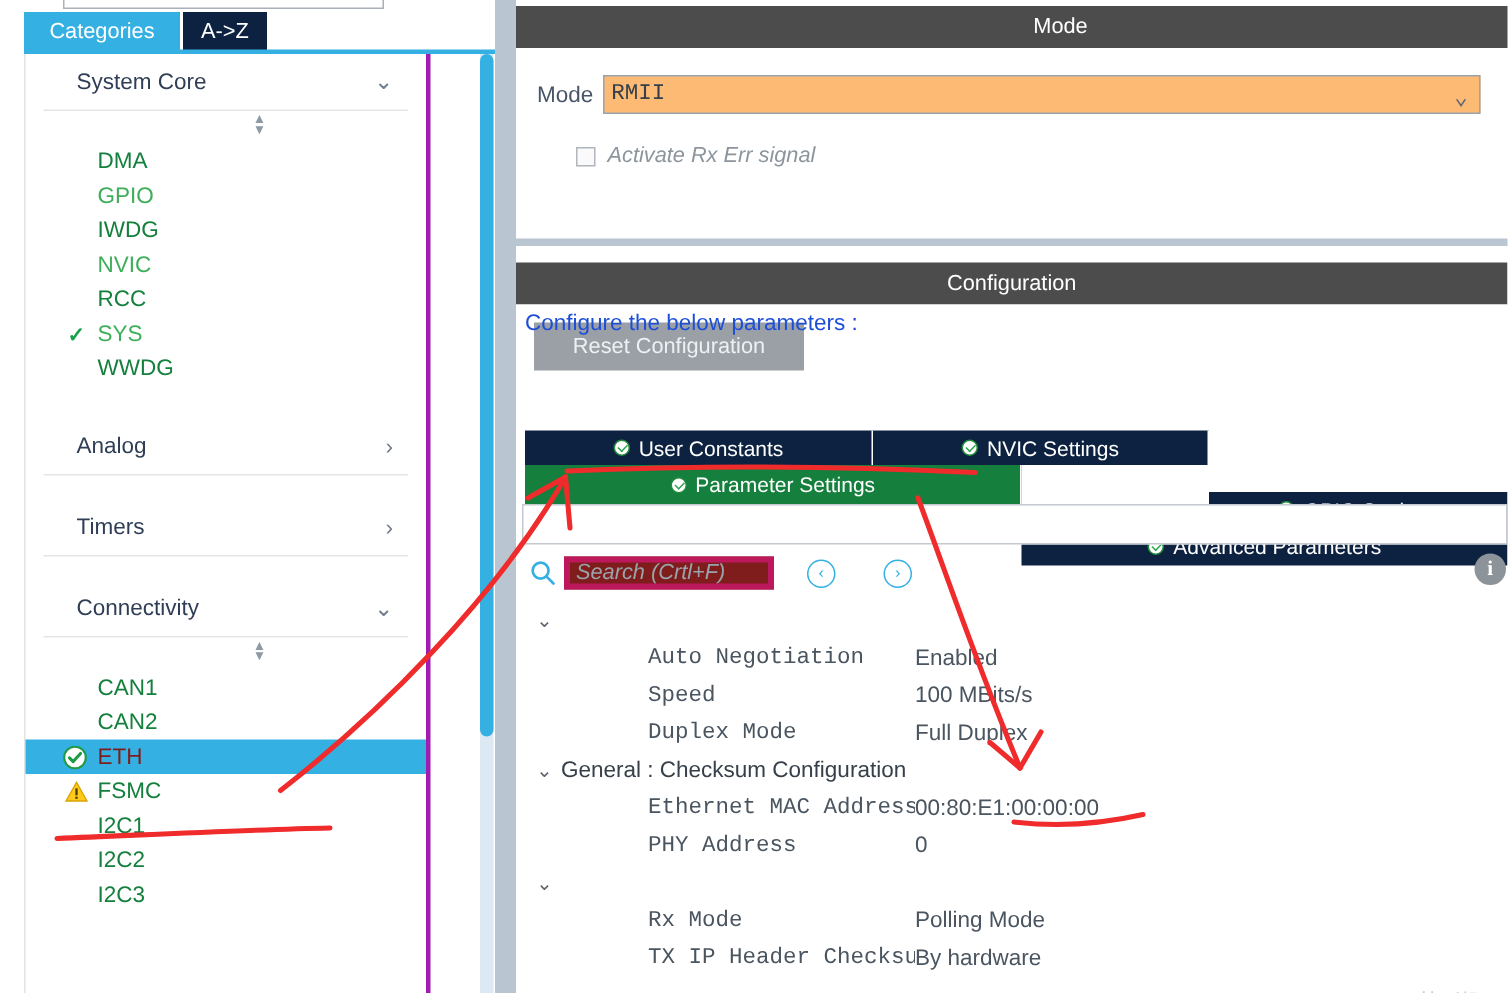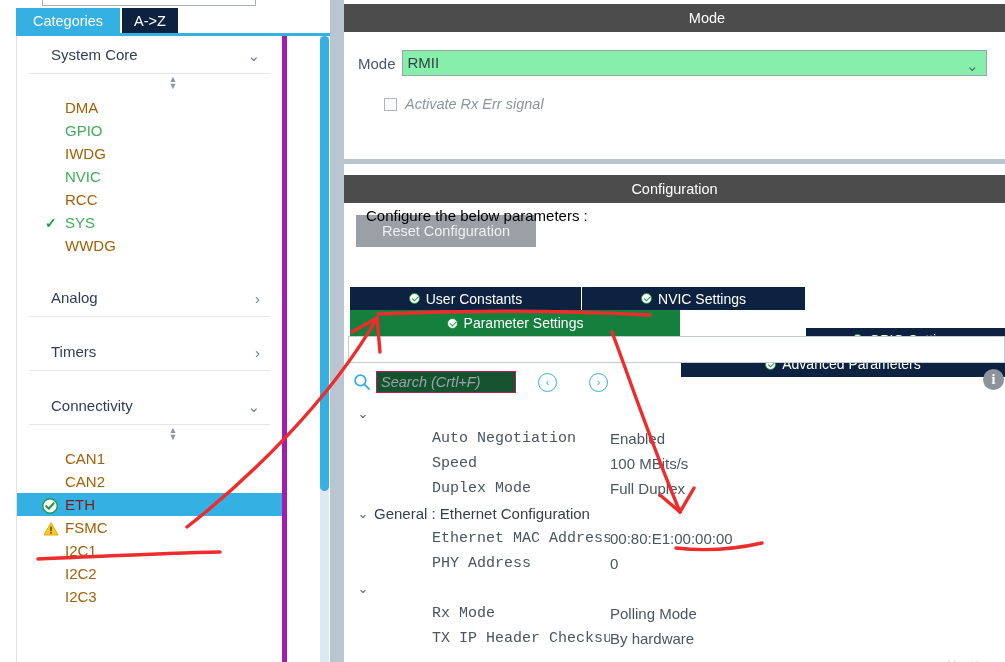--- a/index.html
+++ b/index.html
@@ -52,21 +52,21 @@
   #tab-underline {
     position: absolute; left: 16px; top: 33px;
     width: 320px; height: 3px;
     background: #35b0e3;
   }
   #sidebar-body {
     position: absolute; left: 16px; top: 36px;
     width: 271px; height: 626px;
     background: #ffffff;
     border-left: 1px solid #dfe3e6;
-    border-right: 5px solid #a21caf;
+    border-right: 3px solid #a21caf;
     overflow: hidden;
   }
   .group-header {
     position: relative;
     height: 38px;
     margin: 0 12px;
     border-bottom: 1px solid #e3e6e9;
     display: flex; align-items: center;
     cursor: pointer;
   }
@@ -91,21 +91,21 @@
     color: #8d9aa6;
     font-size: 9px; line-height: 7px;
     text-align: center;
   }
   .periph-list { padding: 0; margin: 0; }
   .periph-item {
     position: relative;
     height: 23px; line-height: 23px;
     padding-left: 48px;
     font-size: 15px;
-    color: #a16207;
+    color: #15803d;
     cursor: pointer;
     white-space: nowrap;
   }
   .periph-item.green { color: #3fae5a; }
   .periph-item.selected {
     background: #35b0e3;
     color: #7f1d1d;
     width: 279px;
     margin-left: -1px;
     padding-left: 49px;
@@ -164,25 +164,26 @@
     display: flex; align-items: center;
   }
   #mode-label {
     font-size: 15px; color: #4a5568;
     margin-right: 6px;
   }
   #mode-select {
     position: relative;
     width: 585px; height: 26px;
     border: 1px solid #9aa3ac;
-    background: #86efac;
+    background: #fdba74;
     font-size: 15px; color: #37404a;
     line-height: 24px;
     padding-left: 5px;
     cursor: pointer;
+    font-family: Liberation Mono, monospace;
   }
   #mode-select .chev {
     position: absolute; right: 7px; top: 3px;
     color: #5b6670; font-size: 15px;
   }
   #rxerr-row {
     position: absolute; left: 40px; top: 64px;
     display: flex; align-items: center;
     cursor: pointer;
   }
@@ -250,36 +251,36 @@
   }
 
   #configure-hint-box {
     position: absolute; left: 4px; top: 133px;
     width: 657px; height: 27px;
     border: 1px solid #c4cad0;
     background: #ffffff;
   }
   #configure-hint {
     position: absolute; left: 6px; top: 4px;
-    font-size: 15px; color: #000000; margin-left: 16px;
+    font-size: 15px; color: #1d4ed8;
   }
   #search-row {
     position: absolute; left: 8px; top: 166px;
     height: 26px;
     display: flex; align-items: center;
   }
   #search-icon-wrap {
     width: 20px; height: 20px;
     margin-right: 4px;
     position: relative;
   }
   #search-input {
     width: 140px; height: 22px;
-    border: 1px solid #be185d;
-    background: #14532d;
+    border: 4px solid #be185d;
+    background: #7f1d1d;
     font-size: 14.5px;
     font-style: italic;
     color: #9aa3ab;
     font-family: "Liberation Sans", sans-serif;
     padding-left: 4px;
   }
   #search-input::placeholder { color: #9aa3ab; font-style: italic; opacity: 1; }
   .nav-arrow {
     width: 19px; height: 19px;
     border-radius: 50%;
@@ -527,21 +528,21 @@
             <span class="param-name">Speed</span>
             <span class="param-value">100 MBits/s</span>
           </div>
           <div class="param-row">
             <span class="param-name">Duplex Mode</span>
             <span class="param-value">Full Duplex</span>
           </div>
 
           <div class="tree-group">
             <span class="tg-chev">⌄</span>
-            <span>General : Ethernet Configuration</span>
+            <span>General : Checksum Configuration</span>
           </div>
           <div class="param-row">
             <span class="param-name">Ethernet MAC Address</span>
             <span class="param-value">00:80:E1:00:00:00</span>
           </div>
           <div class="param-row">
             <span class="param-name">PHY Address</span>
             <span class="param-value">0</span>
           </div>
 

